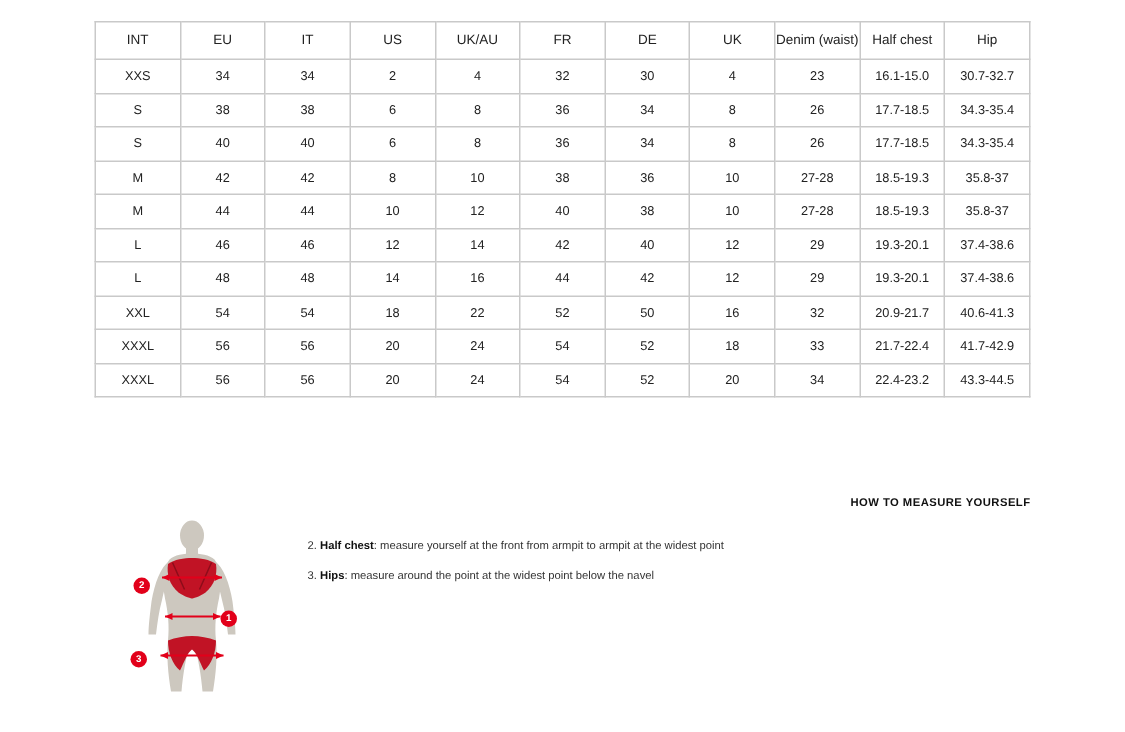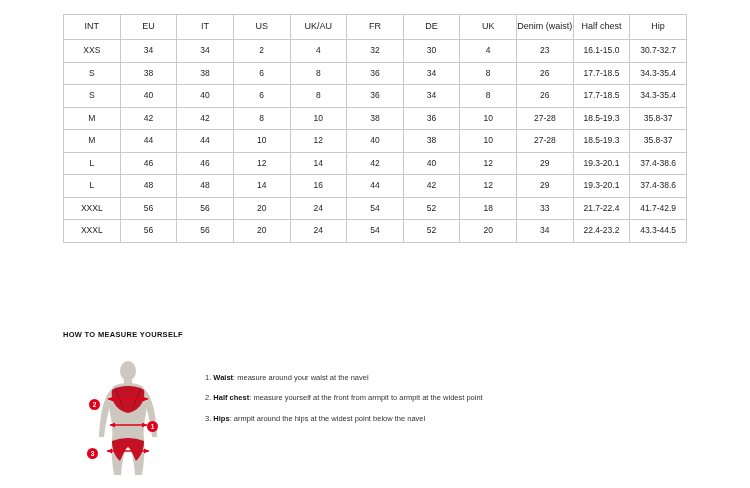--- a/index.html
+++ b/index.html
@@ -50,21 +50,22 @@
     position: absolute;
     left: 63px;
     top: 330px;
     width: 624px;
   }
   .measure-title {
     font-size: 7.5px;
     font-weight: bold;
     letter-spacing: 0.3px;
     color: #111111;
-    margin-bottom: 20px;
+    margin-bottom: 6px;
+    text-align: right;
   }
   .measure-body {
     display: flex;
     align-items: flex-start;
   }
   .figure-box {
     width: 130px;
     height: 125px;
     position: relative;
     flex: 0 0 130px;
@@ -214,20 +215,33 @@
           <td>14</td>
           <td>16</td>
           <td>44</td>
           <td>42</td>
           <td>12</td>
           <td>29</td>
           <td>19.3-20.1</td>
           <td>37.4-38.6</td>
         </tr>
         <tr>
+          <td>XXL</td>
+          <td>54</td>
+          <td>54</td>
+          <td>18</td>
+          <td>22</td>
+          <td>52</td>
+          <td>50</td>
+          <td>16</td>
+          <td>32</td>
+          <td>20.9-21.7</td>
+          <td>40.6-41.3</td>
+        </tr>
+        <tr>
           <td>XXXL</td>
           <td>56</td>
           <td>56</td>
           <td>20</td>
           <td>24</td>
           <td>54</td>
           <td>52</td>
           <td>18</td>
           <td>33</td>
           <td>21.7-22.4</td>
@@ -294,18 +308,17 @@
         <line x1="44" y1="92" x2="86" y2="92" stroke="#e2001a" stroke-width="1.3"></line>
         <polygon points="86,92 81,89.6 81,94.4" fill="#e2001a"></polygon>
         <polygon points="44,92 49,89.6 49,94.4" fill="#e2001a"></polygon>
       </svg>
       <div class="badge badge-1">1</div>
       <div class="badge badge-2">2</div>
       <div class="badge badge-3">3</div>
     </div>
 
     <div class="measure-list" id="measure-list">
-        <div class="measure-item"><span>1.</span> <b>Waist</b><span>: measure around your waist at the navel</span></div>
         <div class="measure-item"><span>2.</span> <b>Half chest</b><span>: measure yourself at the front from armpit to armpit at the widest point</span></div>
-        <div class="measure-item"><span>3.</span> <b>Hips</b><span>: armpit around the hips at the widest point below the navel</span></div>
+        <div class="measure-item"><span>3.</span> <b>Hips</b><span>: measure around the point at the widest point below the navel</span></div>
       </div>
   </div>
 </div>
 
 </body></html>

